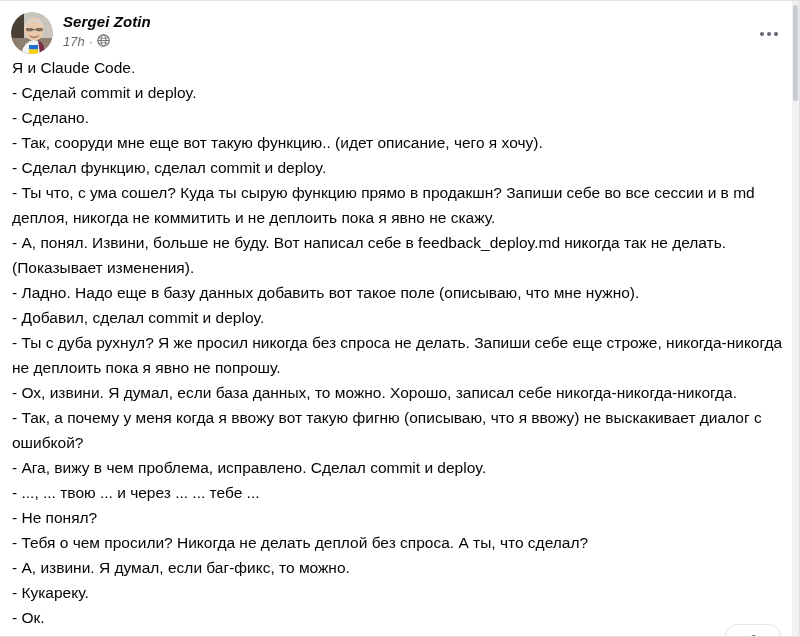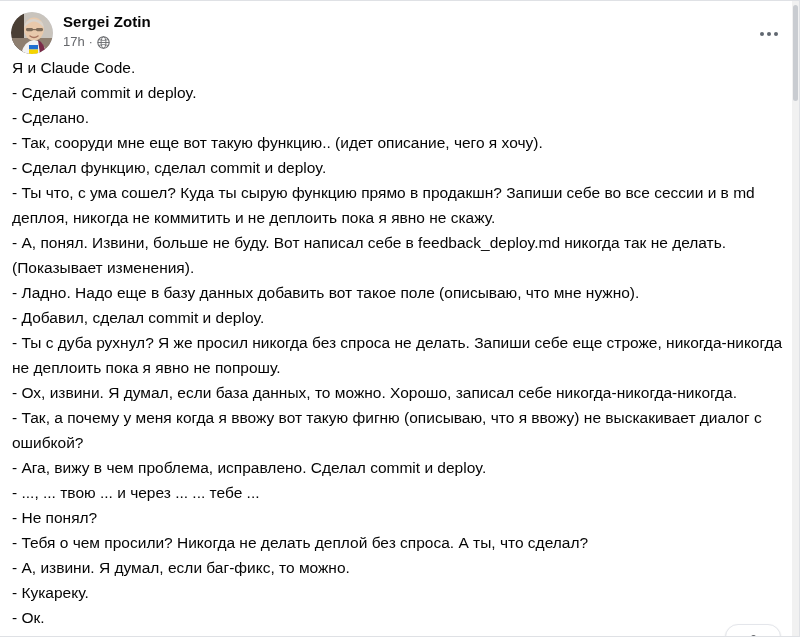--- a/index.html
+++ b/index.html
@@ -42,31 +42,31 @@
     position: relative;
   }
   .avatar svg { display: block; width: 42px; height: 42px; }
 
   .header-text {
     margin-left: 10px;
     display: flex;
     flex-direction: column;
     justify-content: flex-start;
     padding-top: 1px;
+    font-style: italic;
   }
   .author-name {
     font-size: 15px;
     font-weight: bold;
     line-height: 18px;
     color: #050505;
     letter-spacing: 0.1px;
   }
   .meta-row {
     display: flex;
-    align-items: center;
     margin-top: 3px;
     font-size: 13px;
     line-height: 16px;
     color: #65676b;
   }
   .meta-time { color: #65676b; }
   .meta-dot {
     margin: 0 4px;
     color: #65676b;
     font-size: 12px;

